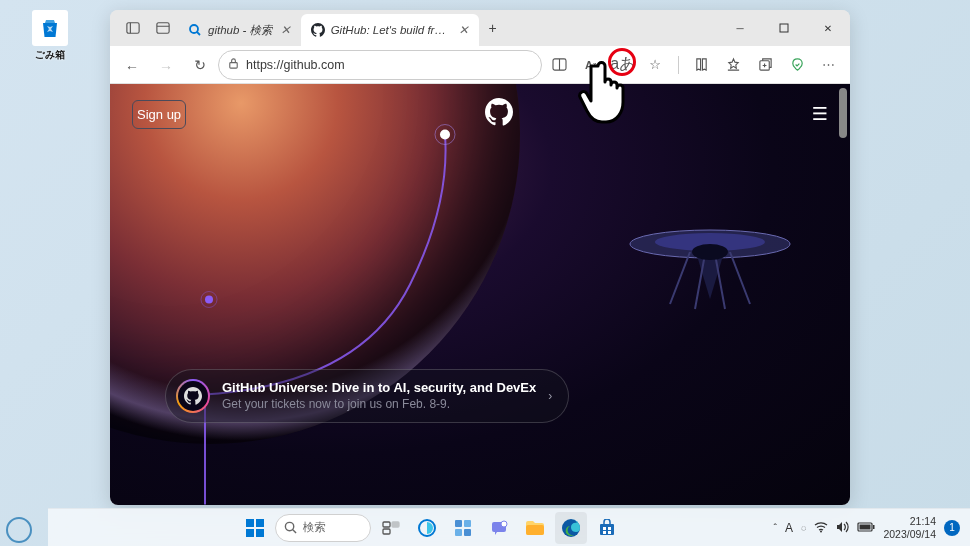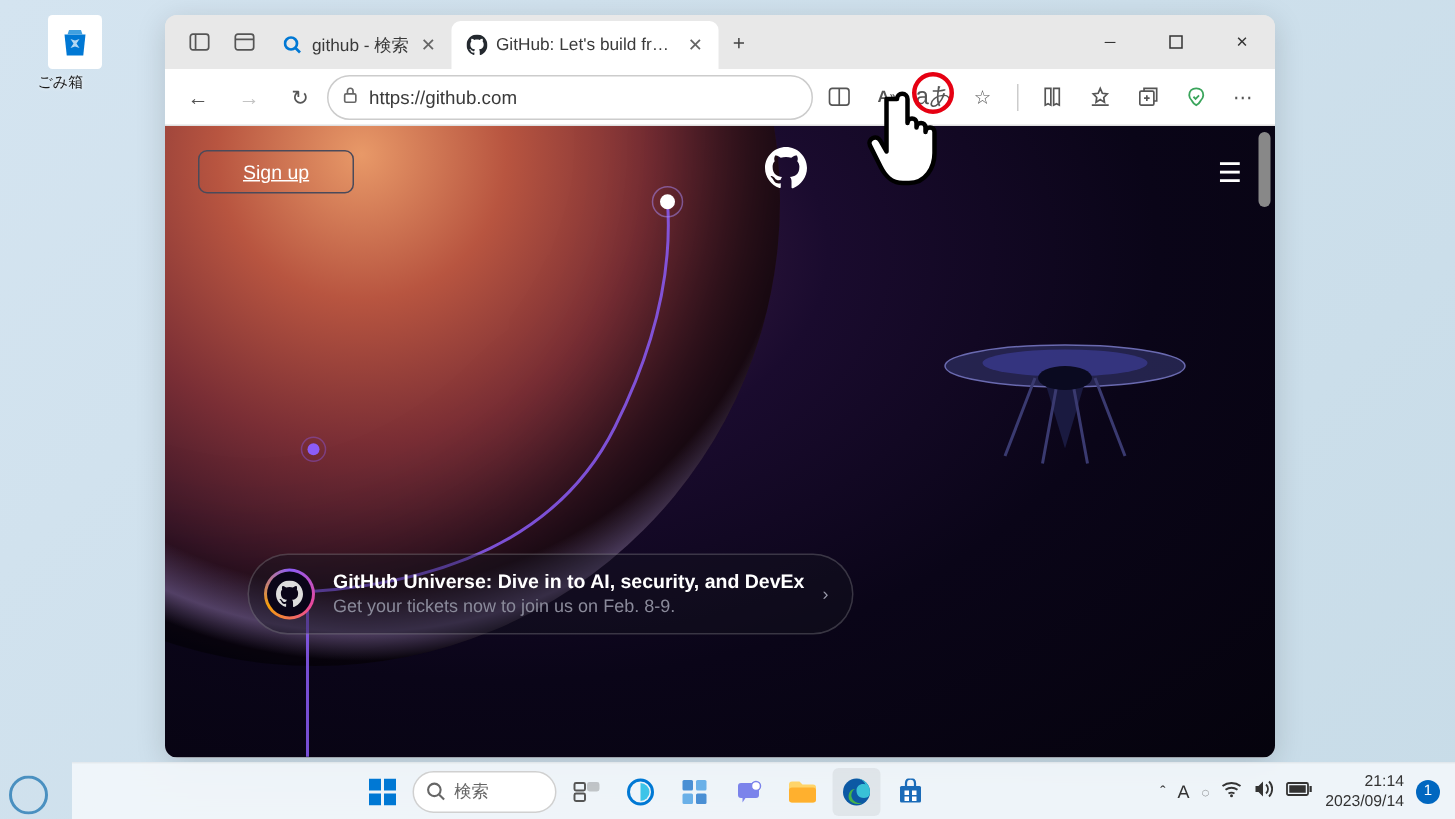--- a/index.html
+++ b/index.html
@@ -3,40 +3,40 @@
 <meta charset="utf-8">
 <style>
   * { margin: 0; padding: 0; box-sizing: border-box; }
   body {
     width: 970px; height: 546px;
     background: linear-gradient(135deg, #d4e4f0 0%, #c8dce8 100%);
     font-family: "Segoe UI", "Yu Gothic UI", sans-serif;
     overflow: hidden; position: relative;
   }
   
-  .desktop-icon { position: absolute; top: 10px; left: 25px; width: 50px; text-align: left; }
+  .desktop-icon { position: absolute; top: 10px; left: 25px; width: 50px; text-align: center; font-weight: bold; }
   .desktop-icon .bin {
     width: 36px; height: 36px; margin: 0 auto 2px;
     background: #fff; border-radius: 3px; display: flex; align-items: center; justify-content: center;
   }
   .desktop-icon .label { font-size: 10px; color: #1a1a1a; text-shadow: 0 0 3px #fff; }
 
   
   .browser {
     position: absolute; top: 10px; left: 110px; width: 740px; height: 495px;
     background: #e8e8e8; border-radius: 8px; box-shadow: 0 4px 20px rgba(0,0,0,.15);
     overflow: hidden; display: flex; flex-direction: column;
   }
   .titlebar { display: flex; align-items: center; height: 36px; background: #e8e8e8; }
   .tab-area { display: flex; align-items: center; flex: 1; padding-left: 8px; gap:0; }
   .tab-btn { width: 30px; height: 30px; display: flex; align-items: center; justify-content: center; color: #555; font-size: 13px; border-radius:4px;}
   .tab {
     display: flex; align-items: center; height: 32px; padding: 0 8px 0 10px;
     border-radius: 6px 6px 0 0; font-size: 11.5px; color: #3a3a3a;
-    max-width: 178px; gap: 6px; margin-top:4px;
+    max-width: 178px; gap: 6px; margin-top:4px;font-style:italic;
   }
   .tab.inactive { background: transparent; }
   .tab.active { background: #fff; }
   .tab .favicon { width: 14px; height: 14px; flex-shrink: 0; display:flex; align-items:center; justify-content:center;}
   .tab .title { white-space: nowrap; overflow: hidden; text-overflow: ellipsis; flex:1;}
   .tab .close { font-size: 12px; color: #666; padding: 2px; flex-shrink:0;}
   .newtab { width: 28px; height: 28px; display: flex; align-items: center; justify-content: center; color: #444; font-size: 14px;}
   .win-controls { display: flex; }
   .win-btn { width: 44px; height: 36px; display: flex; align-items: center; justify-content: center; color: #333; font-size: 10px;}
 
@@ -67,22 +67,22 @@
 
   
   .page {
     flex: 1; position: relative; overflow: hidden;
     background: radial-gradient(ellipse at 30% 20%, #4a2550 0%, #1a0b2e 30%, #0a0518 60%, #05030d 100%);
   }
   .page-scroll { position:absolute; right:2px; top:0; width:10px; height:100%; }
   .page-scroll .thumb { position:absolute; top:4px; right:1px; width:8px; height:50px; background:#888; border-radius:4px;}
   .gh-header { position:absolute; top:14px; left:0; right:0; display:flex; align-items:center; justify-content:space-between; padding:0 22px;}
   .signup-btn {
-    border:1px solid #4a4a5a; color:#fff; font-size:13px; padding:6px 29px;
-    border-radius:6px; background:transparent;text-decoration:underline;
+    border:1px solid #4a4a5a; color:#fff; font-size:13px; padding:6px 4px;
+    border-radius:6px; background:transparent;
   }
   .gh-logo { color:#fff; }
   .hamburger { color:#fff; font-size:18px;}
 
   
   .planet {
     position:absolute; width:620px; height:620px; border-radius:50%;
     top:-260px; left:-210px;
     background: radial-gradient(circle at 55% 45%, #e89968 0%, #b85540 20%, #7a2e35 40%, #3a1628 58%, #140818 68%, transparent 72%);
     box-shadow: inset -40px -40px 80px rgba(0,0,0,.6);

